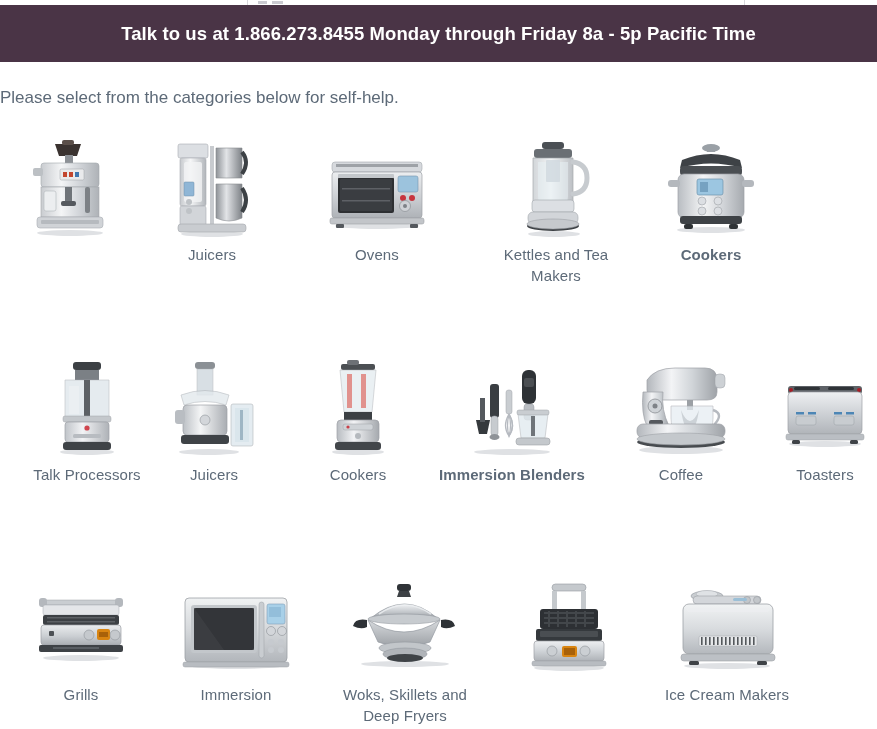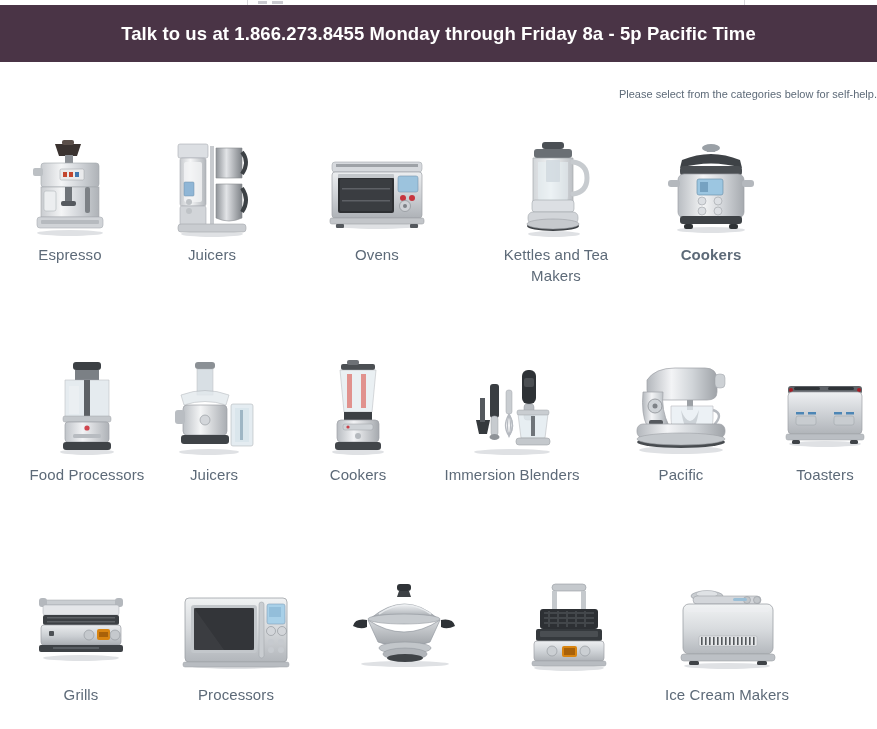--- a/index.html
+++ b/index.html
@@ -57,22 +57,22 @@
     font-weight: bold;
     letter-spacing: .1px;
     white-space: nowrap;
   }
 
   
   .intro {
     position: absolute;
     top: 88px; left: 0;
     width: 877px;
-    text-align: right;
-    font-size: 11px;
+    text-align: left;
+    font-size: 17px;
     color: #5d6a78;
   }
 
   
   .grid { position: absolute; top: 0; left: 0; width: 877px; height: 729px; }
 
   .cat {
     position: absolute;
     text-align: center;
   }
@@ -134,21 +134,20 @@
           <rect x="48" y="34" width="4" height="5" fill="#3f77b0"></rect>
     <rect x="14" y="49" width="58" height="30" fill="url(#esG)" stroke="#a3a7ac" stroke-width=".6"></rect>
     <rect x="17" y="53" width="12" height="20" rx="2" fill="#eceef0" stroke="#b4b8bc" stroke-width=".6"></rect>
     <rect x="38" y="49" width="7" height="16" fill="#6f7479"></rect>
           <rect x="34" y="63" width="15" height="5" rx="2" fill="#55595e"></rect>
     <rect x="58" y="49" width="5" height="26" rx="2" fill="#7d8186"></rect>
     <rect x="10" y="79" width="66" height="11" rx="3" fill="#d0d3d7" stroke="#a8acb1" stroke-width=".6"></rect>
     <rect x="14" y="82" width="58" height="4" rx="1" fill="#b6babf"></rect>
   </svg>
       </div>
-      <div class="cat-label">Espresso</div>
     </div>
     <div class="cat" style="left: 142px; top: 138px; width: 140px;">
       <div class="cat-img">
         <svg width="80" height="100" viewBox="0 0 80 100">
     <defs>
             <linearGradient id="cfG" x1="0" x2="1">
               <stop offset="0" stop-color="#c6c9cd"></stop>
               <stop offset=".4" stop-color="#f6f7f8"></stop>
               <stop offset="1" stop-color="#b2b6bb"></stop>
             </linearGradient>
@@ -280,21 +279,21 @@
     <path d="M14 22 h44 v38 h-44z" fill="#dde5ea" opacity=".75" stroke="#a8acb1" stroke-width=".6"></path>
     <rect x="33" y="22" width="6" height="38" fill="#5d6165"></rect>
     <rect x="18" y="28" width="10" height="28" fill="#eef1f3" opacity=".6"></rect>
     <rect x="12" y="58" width="48" height="6" rx="2" fill="#c4c8cc" stroke="#a0a4a9" stroke-width=".5"></rect>
     <rect x="14" y="64" width="44" height="20" rx="3" fill="url(#fpG)" stroke="#9da1a6" stroke-width=".7"></rect>
     <circle cx="36" cy="70" r="2.6" fill="#c6000b" opacity=".7"></circle>
     <rect x="22" y="76" width="28" height="4" rx="1.5" fill="#b8bcc1"></rect>
     <rect x="12" y="84" width="48" height="8" rx="3" fill="#3f4347"></rect>
   </svg>
       </div>
-      <div class="cat-label">Food Processors</div>
+      <div class="cat-label">Talk Processors</div>
     </div>
     <div class="cat" style="left: 144px; top: 358px; width: 140px;">
       <div class="cat-img">
         <svg width="86" height="100" viewBox="0 0 86 100">
     <defs>
             <linearGradient id="juG" x1="0" x2="1">
               <stop offset="0" stop-color="#bcc0c5"></stop>
               <stop offset=".4" stop-color="#f4f5f6"></stop>
               <stop offset="1" stop-color="#a9adb2"></stop>
             </linearGradient>
@@ -333,21 +332,21 @@
     <rect x="21" y="54" width="28" height="8" fill="#3c4044"></rect>
     <rect x="14" y="62" width="42" height="22" rx="4" fill="url(#blG)" stroke="#9da1a6" stroke-width=".7"></rect>
     <rect x="20" y="66" width="30" height="6" rx="2" fill="#cfd3d7" stroke="#9da1a6" stroke-width=".5"></rect>
     <circle cx="25" cy="69" r="1.6" fill="#c6000b" opacity=".7"></circle>
     <circle cx="35" cy="78" r="3" fill="#b5b9be"></circle>
     <rect x="12" y="84" width="46" height="8" rx="3" fill="#42464a"></rect>
   </svg>
       </div>
       <div class="cat-label">Cookers</div>
     </div>
-    <div class="cat" style="left: 437px; top: 358px; width: 150px;">
+    <div class="cat" style="left: 437px; top: 358px; width: 150px; font-weight: bold;">
       <div class="cat-img">
         <svg width="96" height="100" viewBox="0 0 96 100">
     <ellipse cx="48" cy="94" rx="38" ry="3" fill="#dfe1e4"></ellipse>
 
     <path d="M12 62 h14 l-3 14 h-8z" fill="#35393d"></path>
     <rect x="16" y="40" width="5" height="24" fill="#55595e"></rect>
 
     <rect x="26" y="26" width="9" height="34" rx="3" fill="#3a3e42"></rect>
     <rect x="27" y="58" width="7" height="20" rx="3" fill="#c7cbcf" stroke="#9da1a6" stroke-width=".5"></rect>
     <ellipse cx="30.5" cy="79" rx="5" ry="3" fill="#8f9398"></ellipse>
@@ -394,21 +393,21 @@
     <path d="M52 52 q9 22 18 0 q-3 20 -9 22 q-6 -2 -9 -22z" fill="#6e7277" opacity=".8"></path>
 
     <path d="M42 48 h42 v12 q0 20 -21 20 q-21 0 -21 -20z" fill="#e6edf2" opacity=".72" stroke="#a7abb0" stroke-width=".7"></path>
     <path d="M84 52 q12 4 0 16" fill="none" stroke="#b6bac0" stroke-width="2.4"></path>
 
     <rect x="8" y="66" width="88" height="14" rx="6" fill="url(#mxG)" stroke="#9da1a6" stroke-width=".7"></rect>
     <ellipse cx="52" cy="84" rx="44" ry="6" fill="#474b4f"></ellipse>
     <ellipse cx="52" cy="81" rx="44" ry="6" fill="#c4c8cc" stroke="#9da1a6" stroke-width=".6"></ellipse>
   </svg>
       </div>
-      <div class="cat-label">Pacific</div>
+      <div class="cat-label">Coffee</div>
     </div>
     <div class="cat" style="left: 755px; top: 358px; width: 140px;">
       <div class="cat-img">
         <svg width="90" height="100" viewBox="0 0 90 100">
     <defs>
             <linearGradient id="tsG" x1="0" y1="0" x2="0" y2="1">
               <stop offset="0" stop-color="#eef0f2"></stop>
               <stop offset=".45" stop-color="#d2d5d9"></stop>
               <stop offset="1" stop-color="#b0b4b9"></stop>
             </linearGradient>
@@ -484,21 +483,21 @@
     <rect x="88" y="29" width="12" height="10" fill="#86b3d0" opacity=".6"></rect>
     <circle cx="90" cy="53" r="4.5" fill="#d3d6da" stroke="#8c9095" stroke-width=".6"></circle>
     <circle cx="101" cy="53" r="4.5" fill="#d3d6da" stroke="#8c9095" stroke-width=".6"></circle>
     <circle cx="90" cy="64" r="3" fill="#c6cacf"></circle>
           <circle cx="100" cy="64" r="3" fill="#c6cacf"></circle>
     <circle cx="90" cy="72" r="3" fill="#c6cacf"></circle>
           <circle cx="100" cy="72" r="3" fill="#c6cacf"></circle>
     <rect x="2" y="84" width="106" height="5" rx="2" fill="#b8bcc1" stroke="#9da1a6" stroke-width=".5"></rect>
   </svg>
       </div>
-      <div class="cat-label">Processors</div>
+      <div class="cat-label">Immersion</div>
     </div>
     <div class="cat" style="left: 327.5px; top: 578px; width: 155px;">
       <div class="cat-img">
         <svg width="112" height="100" viewBox="0 0 112 100">
     <defs>
             <linearGradient id="wkG" x1="0" y1="0" x2="0" y2="1">
               <stop offset="0" stop-color="#f2f3f5"></stop>
               <stop offset=".5" stop-color="#c9cdd1"></stop>
               <stop offset="1" stop-color="#9fa3a8"></stop>
             </linearGradient>
@@ -520,20 +519,21 @@
     <path d="M19 42 q36 24 72 0 l-10 22 q-26 10 -52 0z" fill="url(#wkB)" stroke="#9399a0" stroke-width=".7"></path>
 
     <path d="M18 42 q-12 -2 -14 6 q8 4 14 1" fill="#2e3236"></path>
     <path d="M92 42 q12 -2 14 6 q-8 4 -14 1" fill="#2e3236"></path>
 
     <ellipse cx="56" cy="70" rx="26" ry="6" fill="#c2c6ca" stroke="#9399a0" stroke-width=".6"></ellipse>
     <ellipse cx="56" cy="76" rx="22" ry="6" fill="#b0b4b9" stroke="#9399a0" stroke-width=".6"></ellipse>
     <ellipse cx="56" cy="80" rx="18" ry="4" fill="#3f4347"></ellipse>
   </svg>
       </div>
+      <div class="cat-label">Woks, Skillets and Deep Fryers</div>
     </div>
     <div class="cat" style="left: 494px; top: 578px; width: 150px;">
       <div class="cat-img">
         <svg width="90" height="100" viewBox="0 0 90 100">
     <defs>
             <linearGradient id="wfG" x1="0" y1="0" x2="0" y2="1">
               <stop offset="0" stop-color="#edeff1"></stop>
               <stop offset=".5" stop-color="#d0d4d8"></stop>
               <stop offset="1" stop-color="#aeb2b7"></stop>
             </linearGradient>

